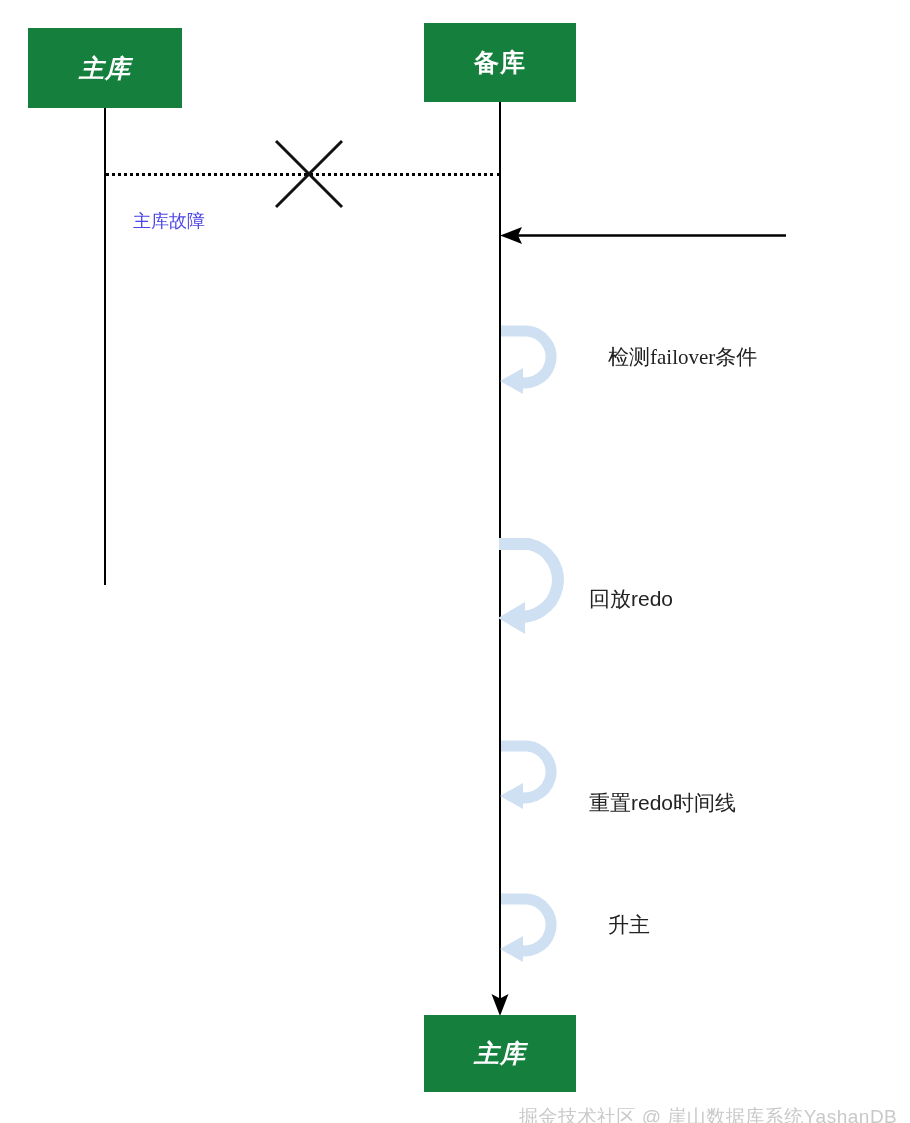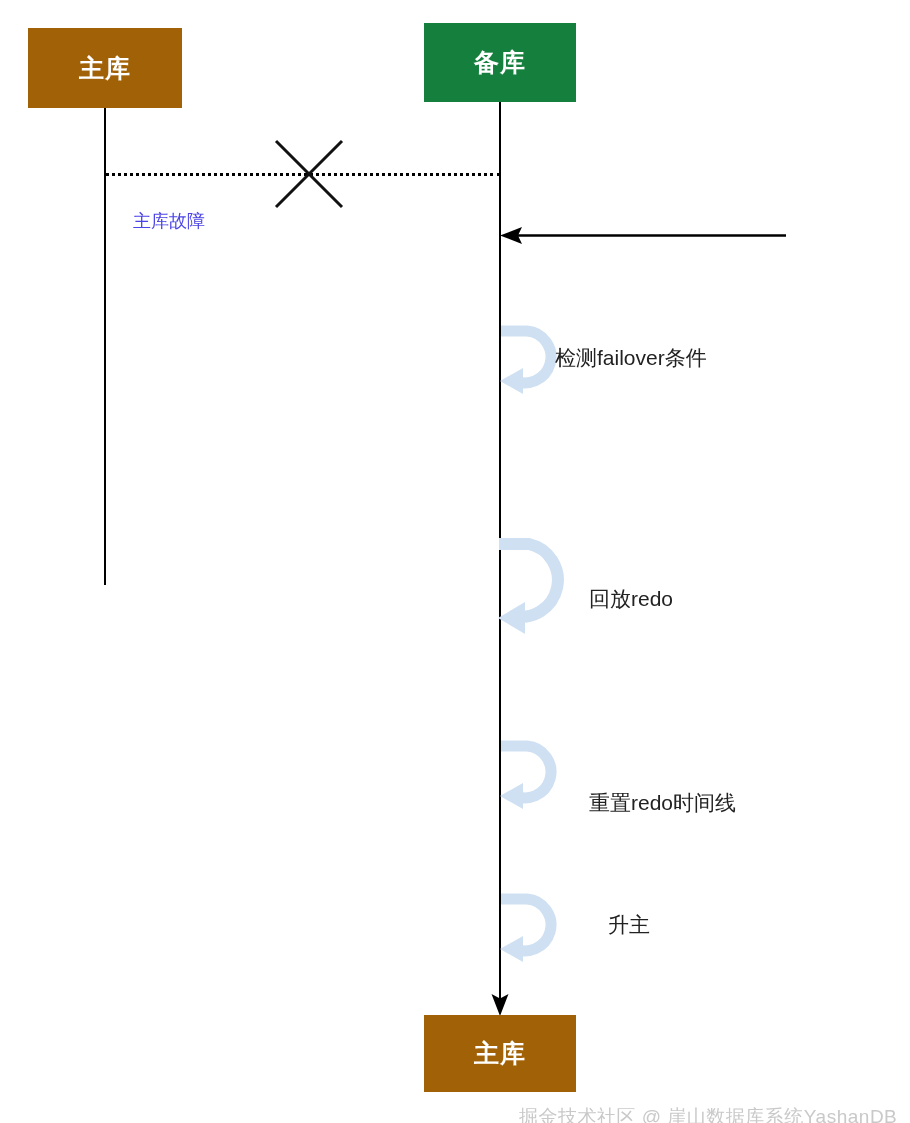--- a/index.html
+++ b/index.html
@@ -26,21 +26,21 @@
     justify-content: center;
     box-sizing: border-box;
   }
   .participant .plabel {
     font-size: 25px;
     font-weight: bold;
     color: #ffffff;
     letter-spacing: 1px;
     line-height: 1;
   }
-  .p-primary  { background: #a16207; }
+  .p-primary  { background: #15803d; font-style: italic; }
   .p-standby  { background: #15803d; }
 
   
   .lifeline {
     position: absolute;
     width: 0;
     border-left: 2px solid #000000;
   }
 
   
@@ -122,21 +122,21 @@
 
   <svg class="msg-arrow" style="left:496px; top:222px;" width="296" height="28" viewBox="0 0 296 28">
     <line x1="20" y1="13.5" x2="290" y2="13.5" stroke="#000000" stroke-width="2.4"></line>
     <path d="M4,13.5 L26,5 L22,13.5 L26,22 Z" fill="#000000"></path>
   </svg>
 
   <svg class="selfloop" style="left:499px; top:322px;" width="60" height="74" viewBox="0 0 60 74">
     <path d="M2,9 L28,9 A26,26 0 1,1 14,58" fill="none" stroke="#cfe0f3" stroke-width="11" stroke-linecap="butt"></path>
     <path d="M24,46 L24,72 L1,59 Z" fill="#cfe0f3"></path>
   </svg>
-  <div class="step-label" style="left:555px; top:347px;">检测failover条件</div>
+  <div class="step-label" style="left:608px; top:347px;font-family:Liberation Serif, serif;">检测failover条件</div>
 
   <svg class="selfloop" style="left:497px; top:536px;" width="70" height="104" viewBox="0 0 70 104">
     <path d="M2,8 L32,8 A34,34 0 1,1 16,80" fill="none" stroke="#cfe0f3" stroke-width="12" stroke-linecap="butt"></path>
     <path d="M28,66 L28,98 L1,82 Z" fill="#cfe0f3"></path>
   </svg>
   <div class="step-label" style="left:589px; top:588px;">回放redo</div>
 
   <svg class="selfloop" style="left:499px; top:737px;" width="60" height="74" viewBox="0 0 60 74">
     <path d="M2,9 L28,9 A26,26 0 1,1 14,58" fill="none" stroke="#cfe0f3" stroke-width="11" stroke-linecap="butt"></path>
     <path d="M24,46 L24,72 L1,59 Z" fill="#cfe0f3"></path>

